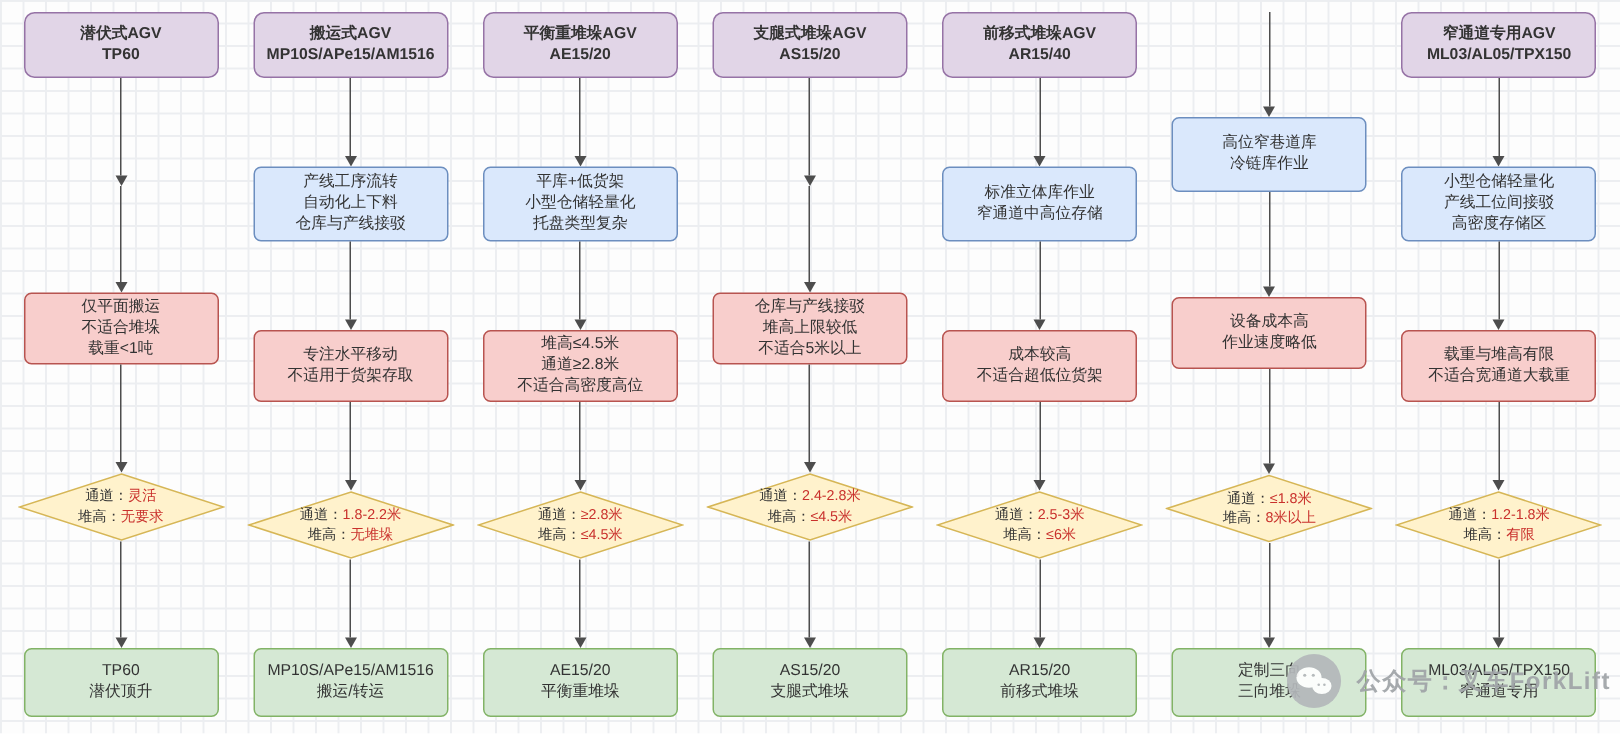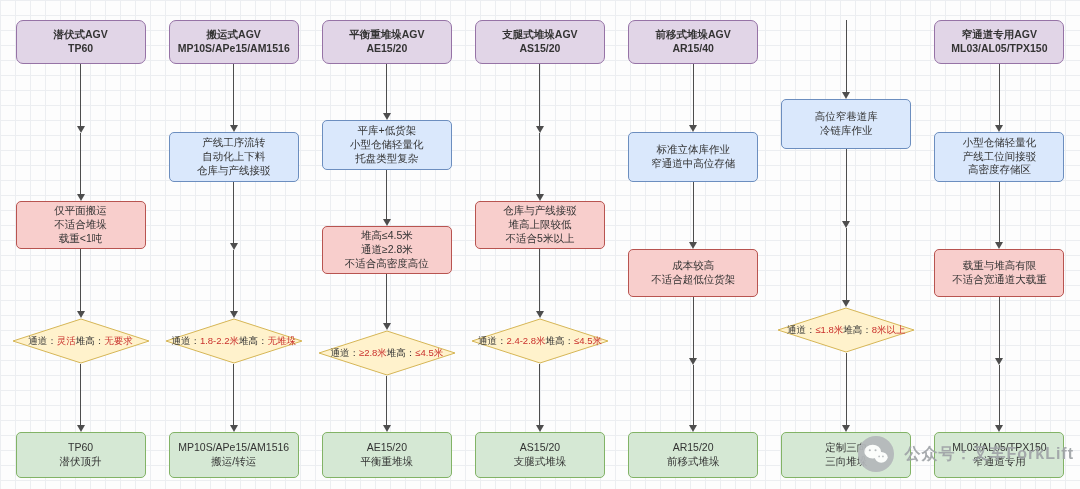--- a/index.html
+++ b/index.html
@@ -6,37 +6,37 @@
   html,body{width:1080px;height:489px}
   body{font-family:"Liberation Sans","DejaVu Sans",sans-serif;color:#333}
   .board{
     position:relative;width:1080px;height:489px;overflow:hidden;
     background-color:#fdfdfd;
     background-image:
       linear-gradient(#eceef1 1px,transparent 1px),
       linear-gradient(90deg,#eceef1 1px,transparent 1px);
     background-size:15px 15px;
     display:flex;
-    padding:20px 4px 11px;
+    padding:8px 4px 11px;
   }
   .column{flex:1;display:flex;flex-direction:column;align-items:center;min-width:0}
   .node{width:130px;border-radius:5px;display:flex;align-items:center;justify-content:center;text-align:center;padding:2px 3px;flex:0 0 auto}
   .txt{white-space:pre-line;font-size:10.5px;line-height:1.32}
   .header{height:44px;background:#E1D5E7;border:1px solid #9673A6;border-radius:7px}
   .header .txt{font-weight:bold}
   .blue{height:50px;background:#DAE8FC;border:1px solid #6C8EBF}
   .red{height:48px;background:#F8CECC;border:1px solid #B85450}
   .green{height:46px;background:#D5E8D4;border:1px solid #82B366}
   .arrow{flex:1;display:flex;flex-direction:column;align-items:center;width:100%}
   .arrow .shaft{display:block;flex:1;width:1px;background:#4d4d4d}
   .arrow .head{display:block;width:0;height:0;border-left:4px solid transparent;border-right:4px solid transparent;border-top:7px solid #4d4d4d}
   .diamond{position:relative;width:138px;height:46px;flex:0 0 auto}
   .dshape{position:absolute;left:0;top:0;width:100%;height:100%}
   .dshape polygon{fill:#FFF2CC;stroke:#D6B656;stroke-width:1}
-  .dtext{position:absolute;left:0;top:0;right:0;bottom:0;display:flex;flex-direction:row;align-items:center;justify-content:center;font-size:9.5px;line-height:1.4;text-align:center}
+  .dtext{position:absolute;left:0;top:0;right:0;bottom:0;display:flex;flex-direction:column;align-items:center;justify-content:center;font-size:9.5px;line-height:1.4;text-align:center}
   .dline .val{color:#c9302c}
   .watermark{position:absolute;right:6px;bottom:16px;display:flex;align-items:center;gap:9px;z-index:9;opacity:.92}
   .wlogo{display:inline-flex}
   .wtext{font-size:16px;font-weight:700;color:#9fa3a7;letter-spacing:1px}
 </style>
 </head>
 <body>
 
 <div class="board">
 
@@ -92,20 +92,24 @@
       </div>
     <div class="node blue">
         <span class="txt">产线工序流转
 自动化上下料
 仓库与产线接驳</span>
       </div>
     <div class="arrow">
         <i class="shaft"></i>
         <i class="head"></i>
       </div>
+    <div class="node red">
+        <span class="txt">专注水平移动
+不适用于货架存取</span>
+      </div>
     <div class="arrow">
         <i class="shaft"></i>
         <i class="head"></i>
       </div>
     <div class="diamond">
       <svg class="dshape" viewBox="0 0 138 46" preserveAspectRatio="none">
           <polygon points="69,1 137,23 69,45 1,23"></polygon>
         </svg>
       <div class="dtext">
         <div class="dline"><span>通道：</span><span class="val">1.8-2.2米</span></div>
@@ -227,20 +231,29 @@
         <i class="head"></i>
       </div>
     <div class="node red">
         <span class="txt">成本较高
 不适合超低位货架</span>
       </div>
     <div class="arrow">
         <i class="shaft"></i>
         <i class="head"></i>
       </div>
+    <div class="diamond">
+      <svg class="dshape" viewBox="0 0 138 46" preserveAspectRatio="none">
+          <polygon points="69,1 137,23 69,45 1,23"></polygon>
+        </svg>
+      <div class="dtext">
+        <div class="dline"><span>通道：</span><span class="val">2.5-3米</span></div>
+        <div class="dline"><span>堆高：</span><span class="val">≤6米</span></div>
+      </div>
+    </div>
     <div class="arrow">
         <i class="shaft"></i>
         <i class="head"></i>
       </div>
     <div class="node green">
         <span class="txt">AR15/20
 前移式堆垛</span>
       </div>
   </div>
 
@@ -249,20 +262,24 @@
         <i class="shaft"></i>
         <i class="head"></i>
       </div>
     <div class="node blue">
         <span class="txt">高位窄巷道库
 冷链库作业</span>
       </div>
     <div class="arrow">
         <i class="shaft"></i>
         <i class="head"></i>
+      </div>
+    <div class="node red">
+        <span class="txt">设备成本高
+作业速度略低</span>
       </div>
     <div class="arrow">
         <i class="shaft"></i>
         <i class="head"></i>
       </div>
     <div class="diamond">
       <svg class="dshape" viewBox="0 0 138 46" preserveAspectRatio="none">
           <polygon points="69,1 137,23 69,45 1,23"></polygon>
         </svg>
       <div class="dtext">
@@ -299,20 +316,29 @@
         <i class="head"></i>
       </div>
     <div class="node red">
         <span class="txt">载重与堆高有限
 不适合宽通道大载重</span>
       </div>
     <div class="arrow">
         <i class="shaft"></i>
         <i class="head"></i>
       </div>
+    <div class="diamond">
+      <svg class="dshape" viewBox="0 0 138 46" preserveAspectRatio="none">
+          <polygon points="69,1 137,23 69,45 1,23"></polygon>
+        </svg>
+      <div class="dtext">
+        <div class="dline"><span>通道：</span><span class="val">1.2-1.8米</span></div>
+        <div class="dline"><span>堆高：</span><span class="val">有限</span></div>
+      </div>
+    </div>
     <div class="arrow">
         <i class="shaft"></i>
         <i class="head"></i>
       </div>
     <div class="node green">
         <span class="txt">ML03/AL05/TPX150
 窄通道专用</span>
       </div>
   </div>
 

